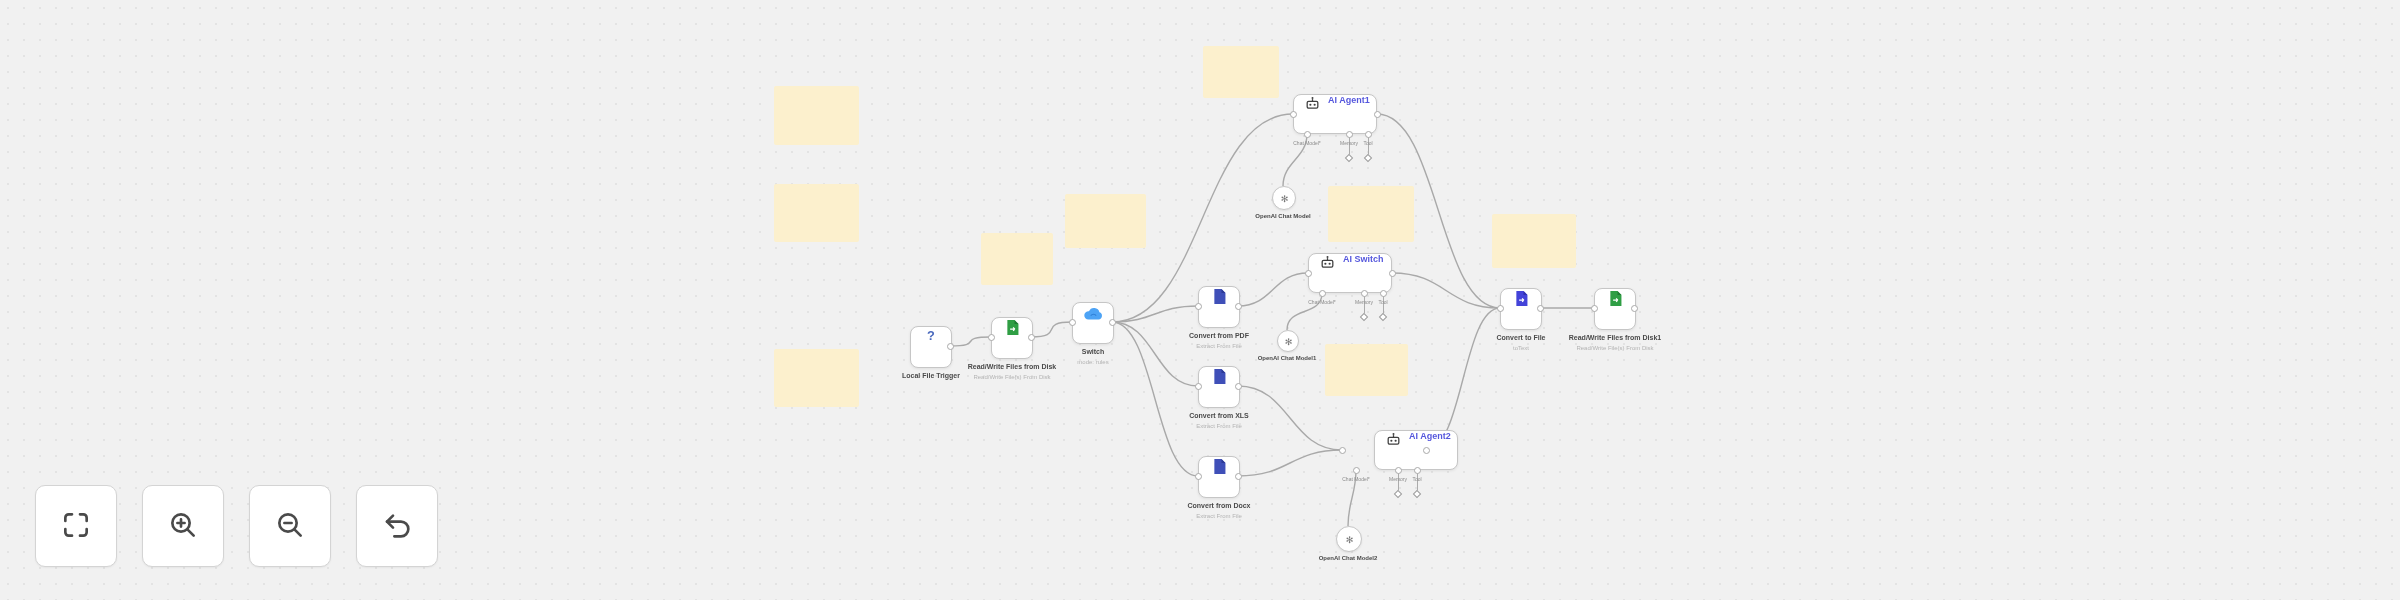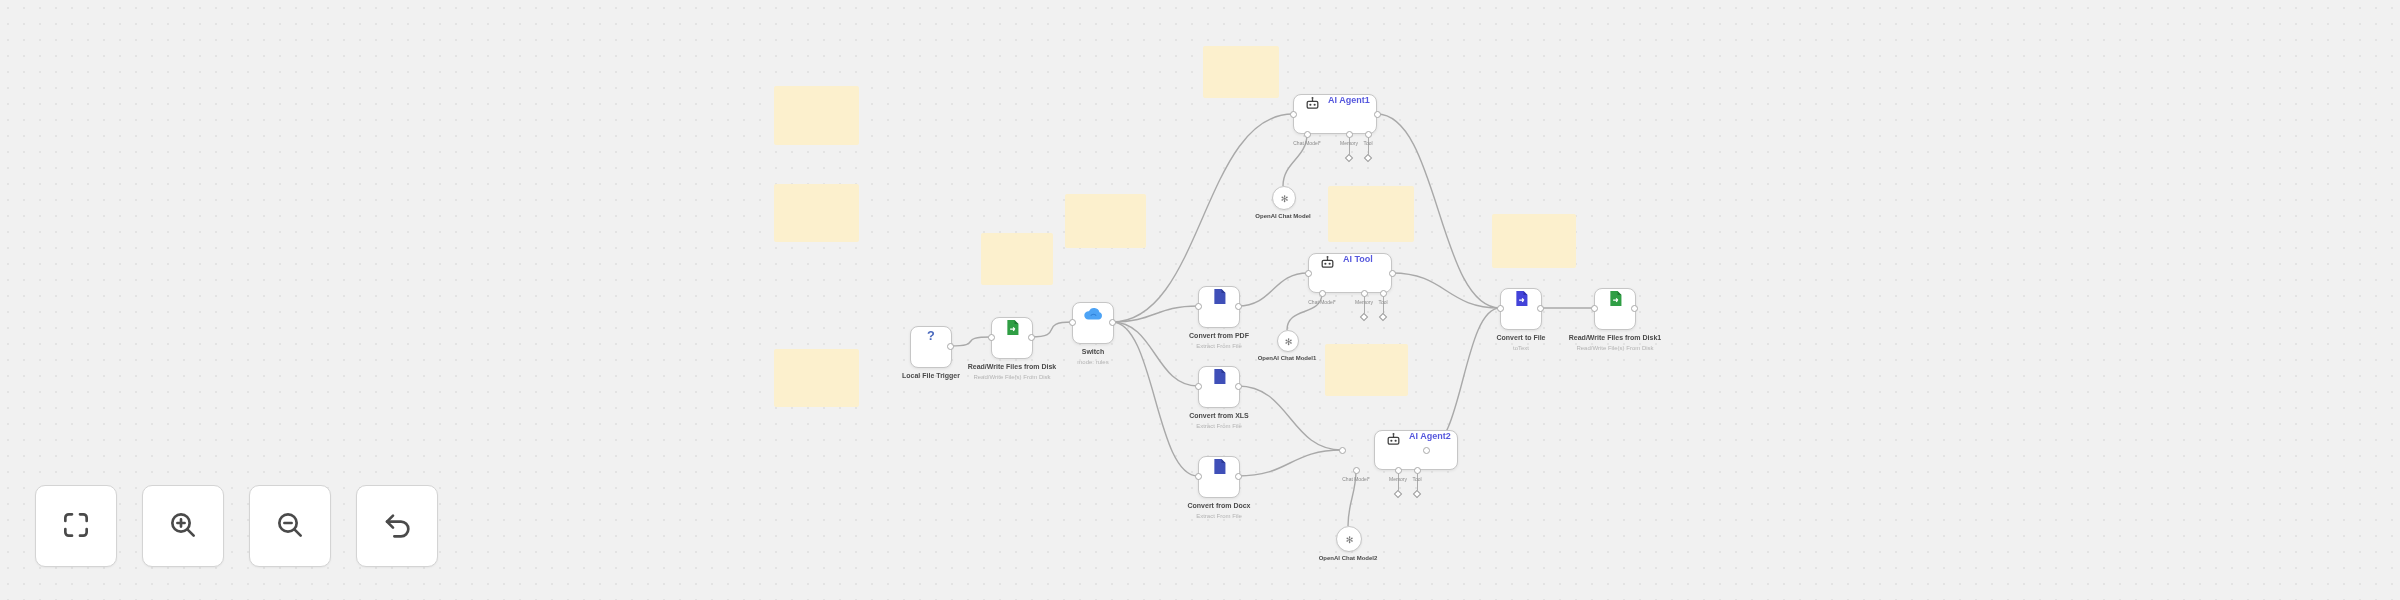--- a/index.html
+++ b/index.html
@@ -203,21 +203,21 @@
         <svg width="17" height="17" viewBox="0 0 24 24">
           <g fill="none" stroke="#3f3f3f" stroke-width="1.8">
             <rect x="4.5" y="9" width="15" height="9.5" rx="2"></rect>
             <path d="M12 9V5.8"></path>
           </g>
           <circle cx="12" cy="4.2" r="1.4" fill="#3f3f3f"></circle>
           <circle cx="9" cy="13.7" r="1.5" fill="#3f3f3f"></circle>
           <circle cx="15" cy="13.7" r="1.5" fill="#3f3f3f"></circle>
         </svg>
       </span>
-      <span class="agent-title">AI Tool</span>
+      <span class="agent-title">AI Switch</span>
     </div>
     <span class="port" style="left: 1304.5px; top: 269.5px;"></span>
     <span class="port" style="left: 1388.5px; top: 269.5px;"></span>
     <span class="port" style="left: 1318.5px; top: 289.5px;"></span>
     <span class="conn-label" style="left: 1322px; top: 299px;">Chat Model*</span>
     <span class="port" style="left: 1360.5px; top: 289.5px;"></span>
     <span class="conn-label" style="left: 1364px; top: 299px;">Memory</span>
     <span class="port" style="left: 1379.5px; top: 289.5px;"></span>
     <span class="conn-label" style="left: 1383px; top: 299px;">Tool</span>
     <span class="stub" style="left: 1364px; top: 296px; height: 18px;"></span>

